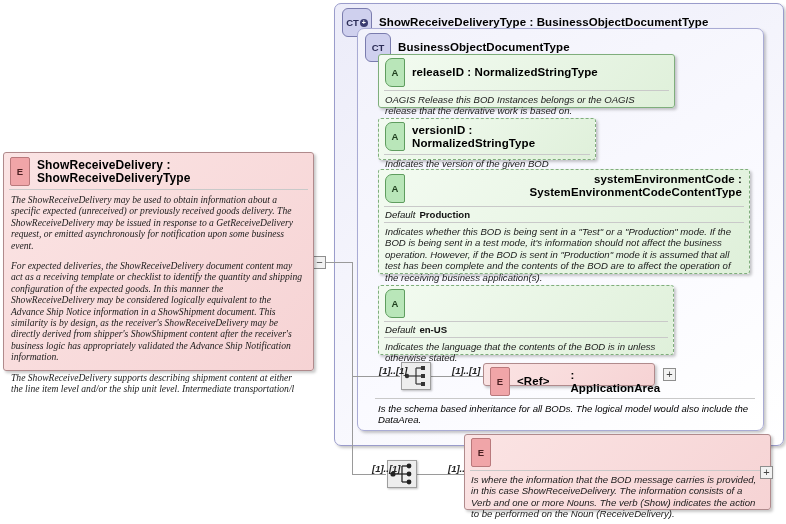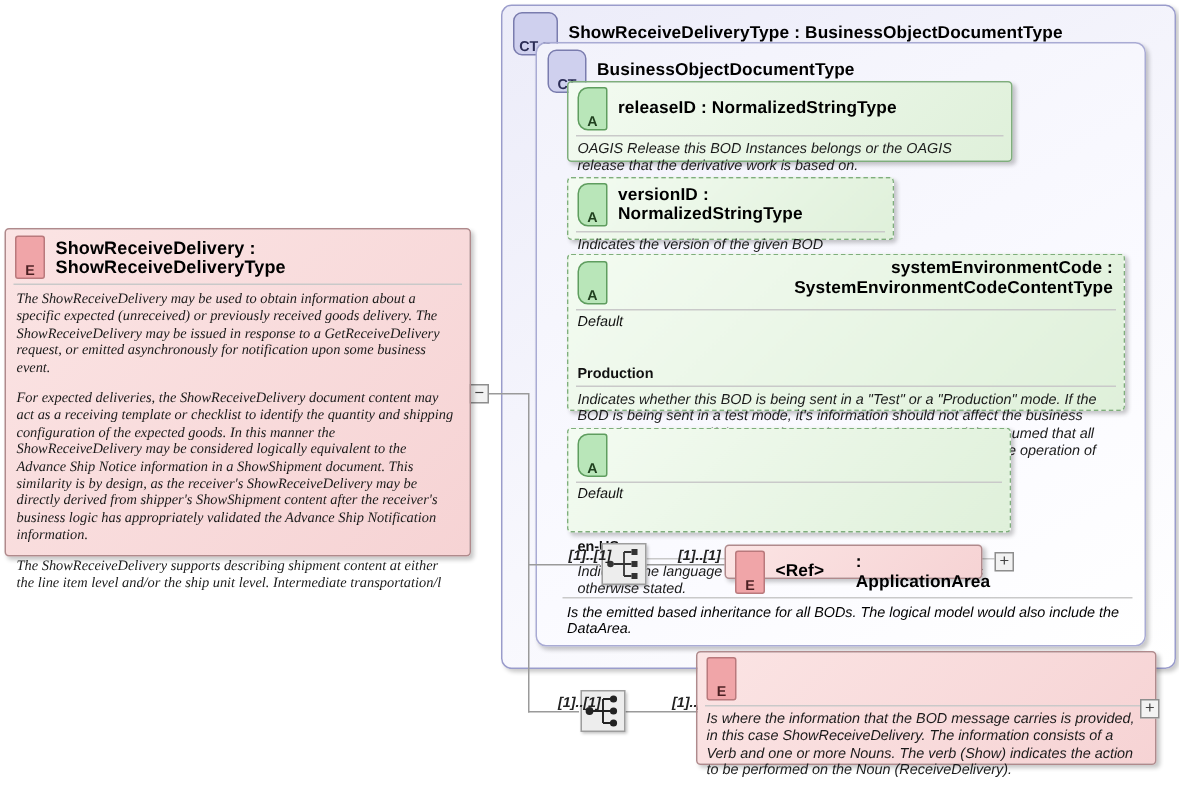--- a/index.html
+++ b/index.html
@@ -13,21 +13,21 @@
 
   
   .xbox{position:absolute;box-sizing:border-box;border-radius:3px;
         box-shadow:2px 2px 3px rgba(0,0,0,.22);}
   .xhead{display:flex;align-items:center;gap:7px;padding:3px 7px 3px 6px;}
   .xtitle{font-size:11.5px;font-weight:bold;letter-spacing:.1px;line-height:13px;}
   .xdoc{font-style:italic;font-size:9.6px;line-height:11.4px;padding:3px 6px 4px 6px;}
   .sep{height:0;border-top:1px solid #c9c9c9;margin:0 5px;}
 
   
-  .badge{flex:0 0 auto;display:inline-flex;align-items:flex-end;justify-content:center;
+  .badge{flex:0 0 auto;display:inline-flex;align-items:center;justify-content:center;
          width:20px;height:29px;font-size:9.5px;font-weight:bold;line-height:1;
          border:1px solid #8a8a8a;box-sizing:border-box;}
   .badge-E{background:#f0a5a8;border-color:#b9797c;color:#4a1f21;border-radius:2px;}
   .badge-A{background:#b9e6b9;border-color:#5f9d5f;color:#20401f;
            border-radius:7px 2px 2px 7px;}
   .badge-CT{width:26px;background:#cfd0ee;border-color:#7a7cae;color:#2b2c55;
             border-radius:6px;}
   .badge-CTP{width:30px;background:#cfd0ee;border-color:#7a7cae;color:#2b2c55;
              border-radius:6px;gap:1px;}
   .plusdot{display:inline-block;width:8px;height:8px;border-radius:50%;
@@ -40,21 +40,21 @@
   .at{background:linear-gradient(135deg,#f3fbf1 0%,#dff0da 100%);border:1px solid #7fae7c;}
   .at.optional{border-style:dashed;}
   .at .xdoc{color:#1a1a1a;}
   
   .ct{background:linear-gradient(150deg,#ececf9 0%,#f7f7fd 55%,#ffffff 100%);
       border:1px solid #9a9ccb;border-radius:7px;}
   .ctinner{background:linear-gradient(150deg,#f2f2fb 0%,#fafaff 60%,#ffffff 100%);
       border:1px solid #a9abd4;border-radius:7px;}
 
   
-  .defrow{display:flex;gap:24px;padding:2px 6px 2px 6px;font-size:9.6px;flex-direction:column;}
+  .defrow{display:flex;gap:4px;padding:2px 6px 2px 6px;font-size:9.6px;}
   .defrow .k{font-style:italic;color:#111;}
   .defrow .v{font-weight:bold;color:#111;}
 
   
   .card{position:absolute;font-style:italic;font-weight:bold;font-size:9.5px;color:#222;
         white-space:nowrap;margin-left:17px;}
 
   
   .ln{position:absolute;background:#9a9a9a;}
   .lnh{height:1px;}
@@ -131,21 +131,21 @@
   <div class="sep"></div>
   <div class="defrow">
     <span class="k">Default</span>
     <span class="v">en-US</span>
   </div>
   <div class="sep"></div>
   <div class="xdoc">Indicates the language that the contents of the BOD is in unless otherwise stated.</div>
 </div>
 
 <div class="sep abs" style="left:370px;top:398px;width:380px;"></div>
-<div class="xdoc abs" style="left:372px;top:400px;width:378px;">Is the emitted based inheritance for all BODs. The logical model would also include the DataArea.</div>
+<div class="xdoc abs" style="left:372px;top:400px;width:378px;">Is the schema based inheritance for all BODs. The logical model would also include the DataArea.</div>
 
 <div class="ln lnh" style="left:320px;top:262px;width:32px;"></div>
 <div class="ln lnv" style="left:352px;top:262px;height:213px;"></div>
 
 <div class="ln lnh" style="left:352px;top:376px;width:48px;"></div>
 
 <div class="ln lnh" style="left:352px;top:474px;width:34px;"></div>
 
 <div class="ln lnh" style="left:430px;top:376px;width:53px;"></div>
 

